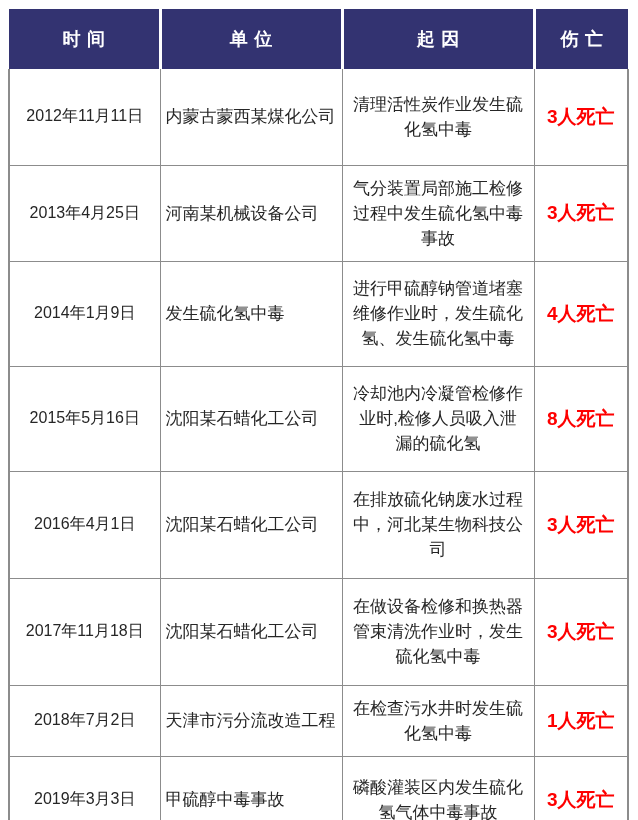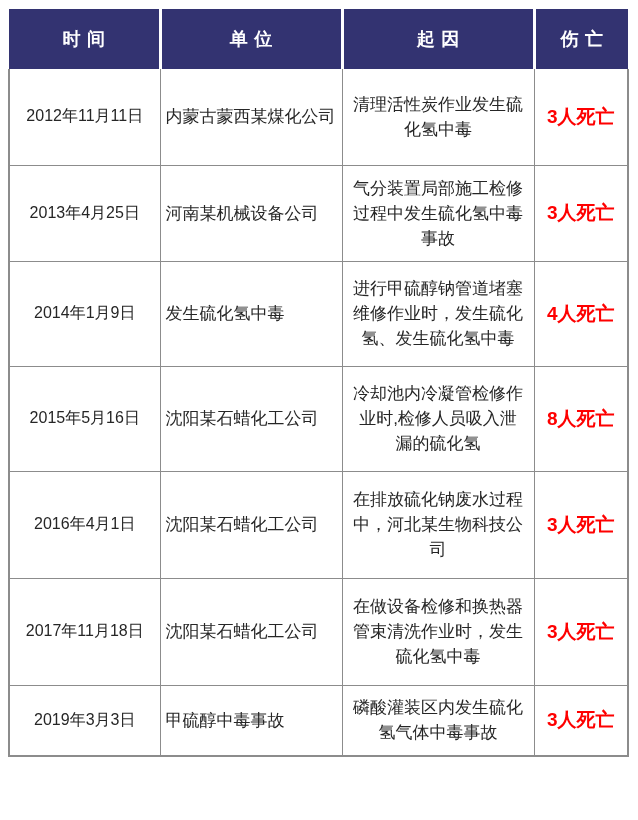--- a/index.html
+++ b/index.html
@@ -142,20 +142,26 @@
         <td class="cause">在排放硫化钠废水过程中，河北某生物科技公司</td>
         <td class="casualty">3人死亡</td>
       </tr>
       <tr>
         <td class="date">2017年11月18日</td>
         <td class="unit">沈阳某石蜡化工公司</td>
         <td class="cause">在做设备检修和换热器管束清洗作业时，发生硫化氢中毒</td>
         <td class="casualty">3人死亡</td>
       </tr>
       <tr>
+        <td class="date">2018年7月2日</td>
+        <td class="unit">天津市污分流改造工程</td>
+        <td class="cause">在检查污水井时发生硫化氢中毒</td>
+        <td class="casualty">1人死亡</td>
+      </tr>
+      <tr>
         <td class="date">2019年3月3日</td>
         <td class="unit">甲硫醇中毒事故</td>
         <td class="cause">磷酸灌装区内发生硫化氢气体中毒事故</td>
         <td class="casualty">3人死亡</td>
       </tr>
     </tbody>
   </table>
 </div>
 
 </body></html>

